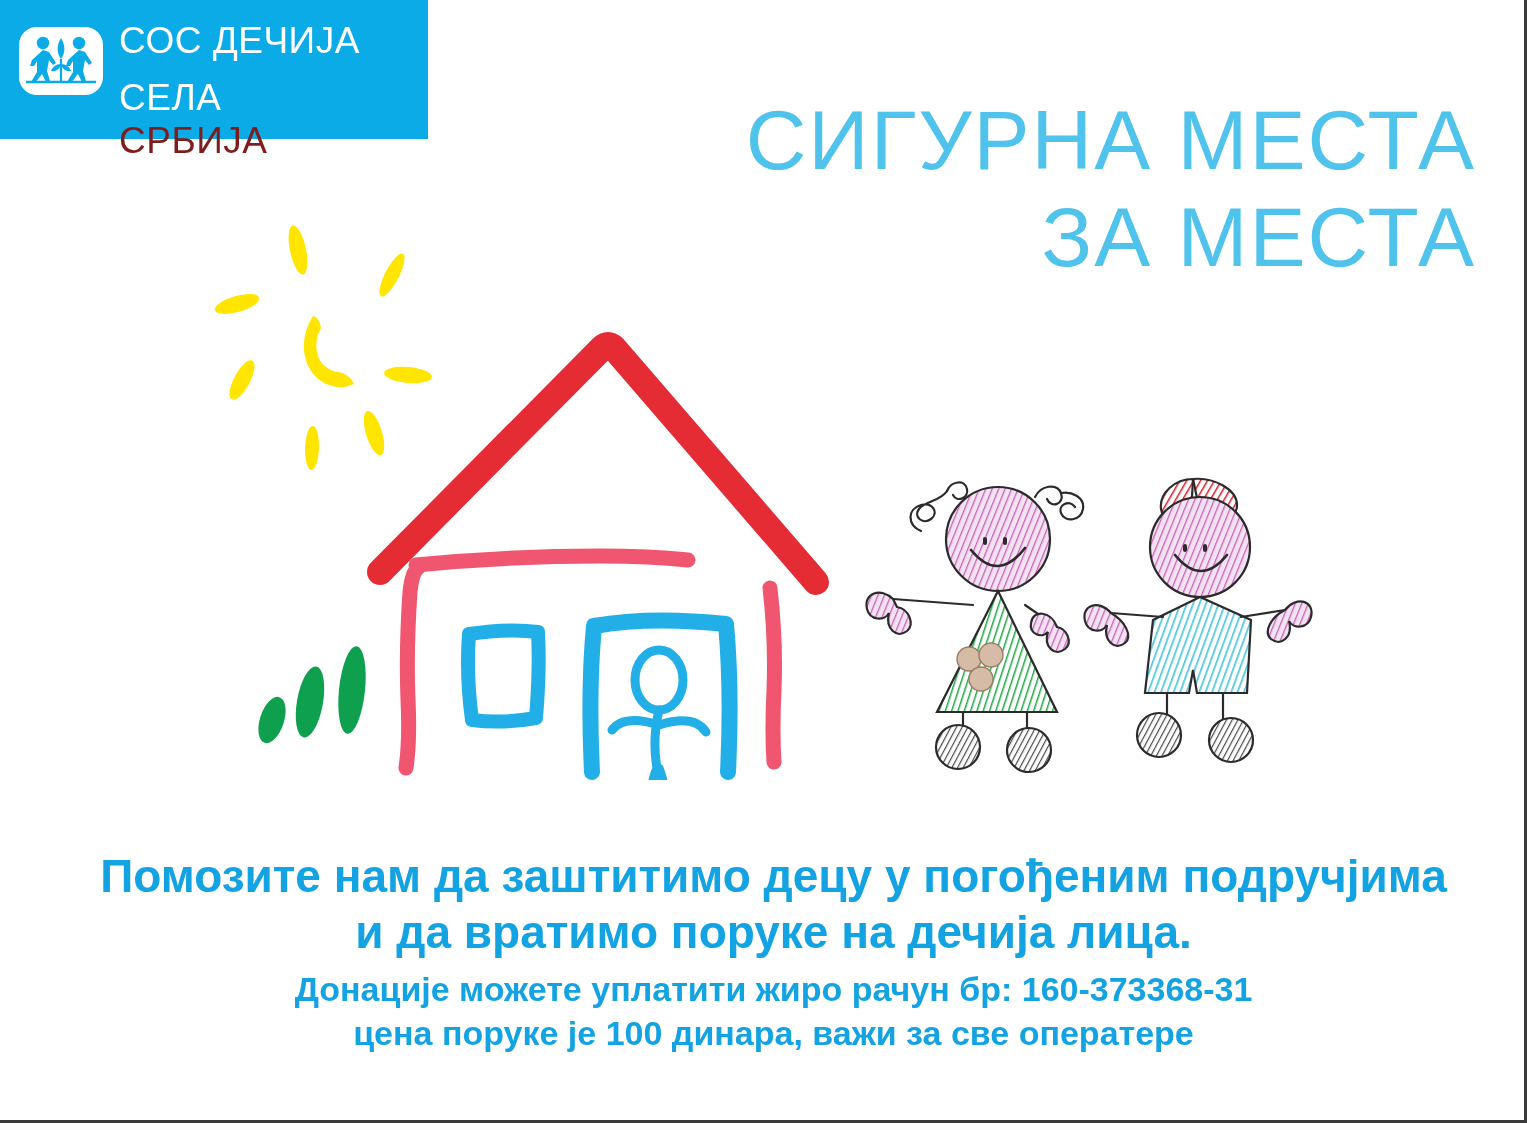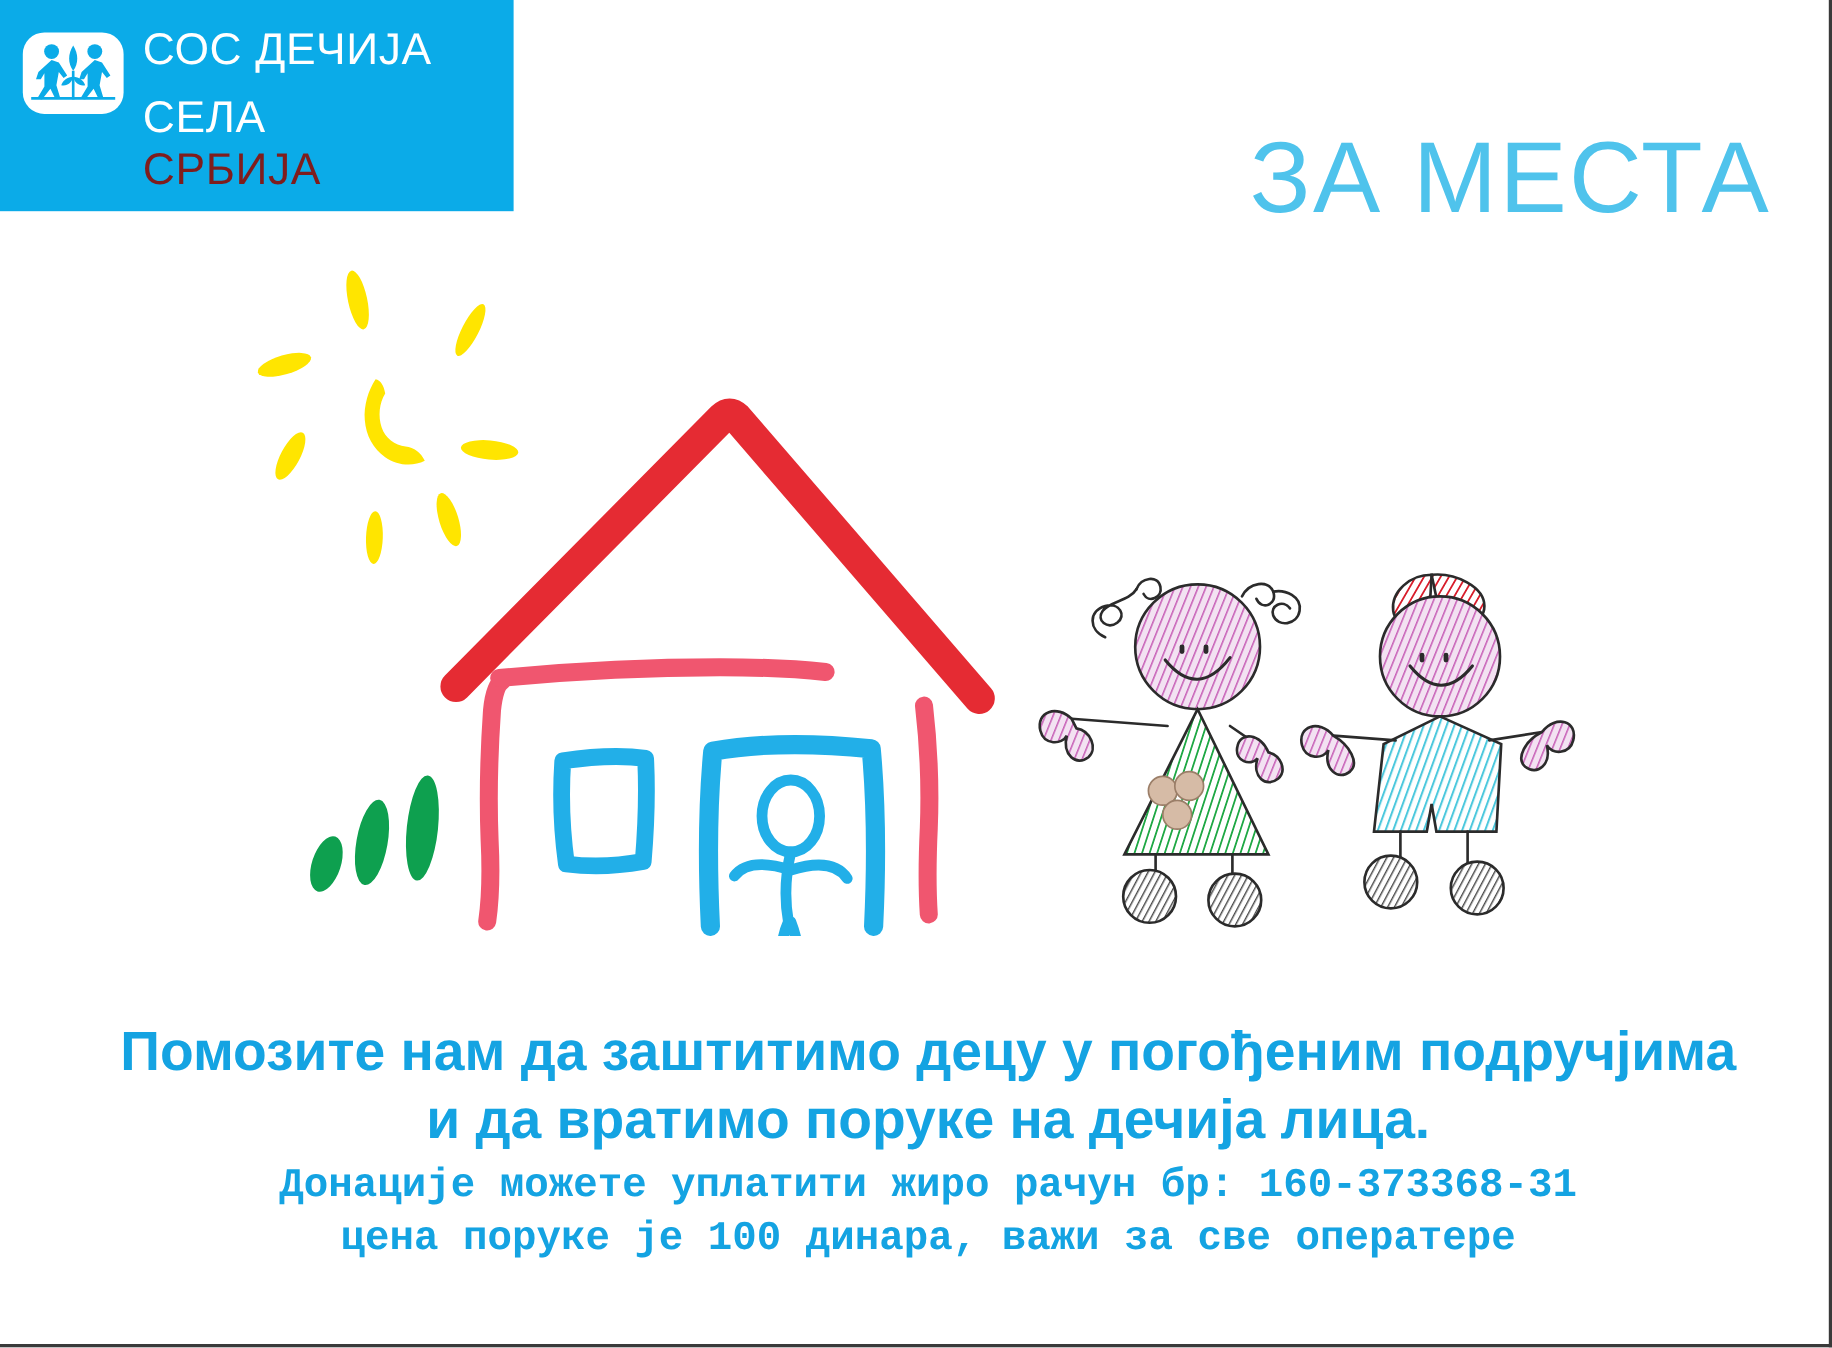--- a/index.html
+++ b/index.html
@@ -22,21 +22,21 @@
     border-bottom: 3px solid #3a3a3a;
     box-sizing: border-box;
   }
 
   
   .logo-band {
     position: absolute;
     left: 0;
     top: 0;
     width: 428px;
-    height: 176px;
+    height: 139px;
     background: #0BABE8;
   }
   .logo-mark {
     position: absolute;
     left: 18px;
     top: 26px;
     width: 86px;
     height: 70px;
   }
   .logo-text {
@@ -114,21 +114,20 @@
     font-weight: bold;
     line-height: 1.22;
     white-space: nowrap;
   }
   .copy .small {
     display: block;
     font-size: 34px;
     font-weight: bold;
     line-height: 1.28;
     white-space: nowrap;
-    font-family: Liberation Mono, monospace;
   }
   .copy .small.first { margin-top: 8px; }
 </style>
 </head>
 <body>
 
 <div class="poster">
 
   <div class="logo-band">
 
@@ -152,20 +151,21 @@
     </div>
 
     <div class="logo-text">
       <span class="logo-line1">СОС ДЕЧИЈА</span>
       <span class="logo-line2">СЕЛА</span>
       <span class="logo-line3">СРБИЈА</span>
     </div>
   </div>
 
   <div class="headline">
+    <span class="hl-line">СИГУРНА МЕСТА</span>
     <span class="hl-line second">ЗА МЕСТА</span>
   </div>
 
   <div class="art-house">
     <svg viewBox="0 0 680 560" width="680" height="560" aria-hidden="true">
 
       <g fill="#FFE500">
         <path d="M133 96 C127 105 123 118 124 130 C125 143 131 154 141 161 C151 168 164 169 174 164 C171 157 165 153 158 152 C149 151 141 145 138 136 C135 127 136 116 141 108 C140 101 137 97 133 96 Z"></path>
         <ellipse cx="118" cy="30" rx="8" ry="25" transform="rotate(-12 118 30)"></ellipse>
         <ellipse cx="212" cy="55" rx="7" ry="24" transform="rotate(27 212 55)"></ellipse>

